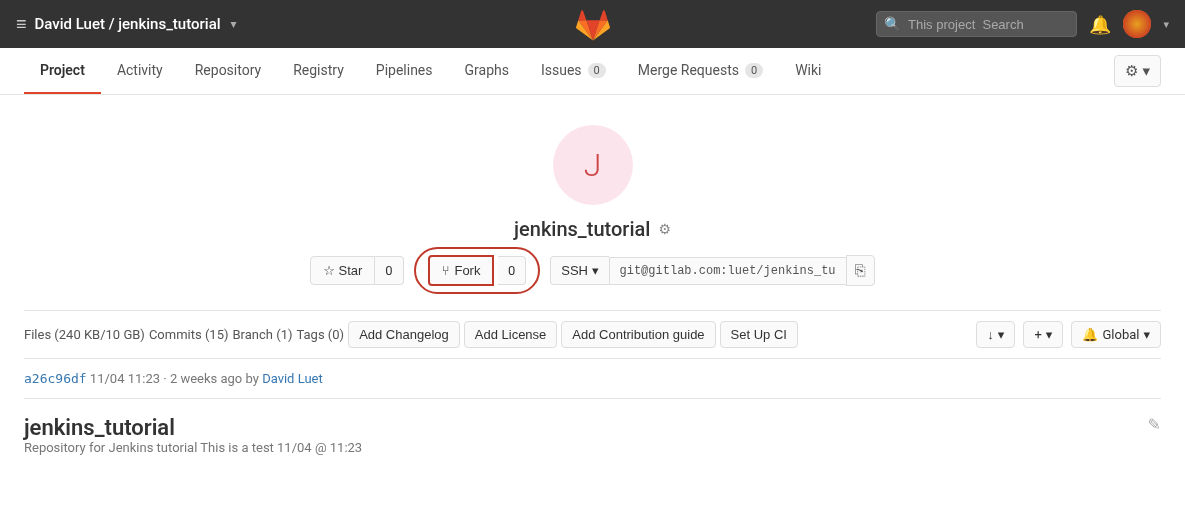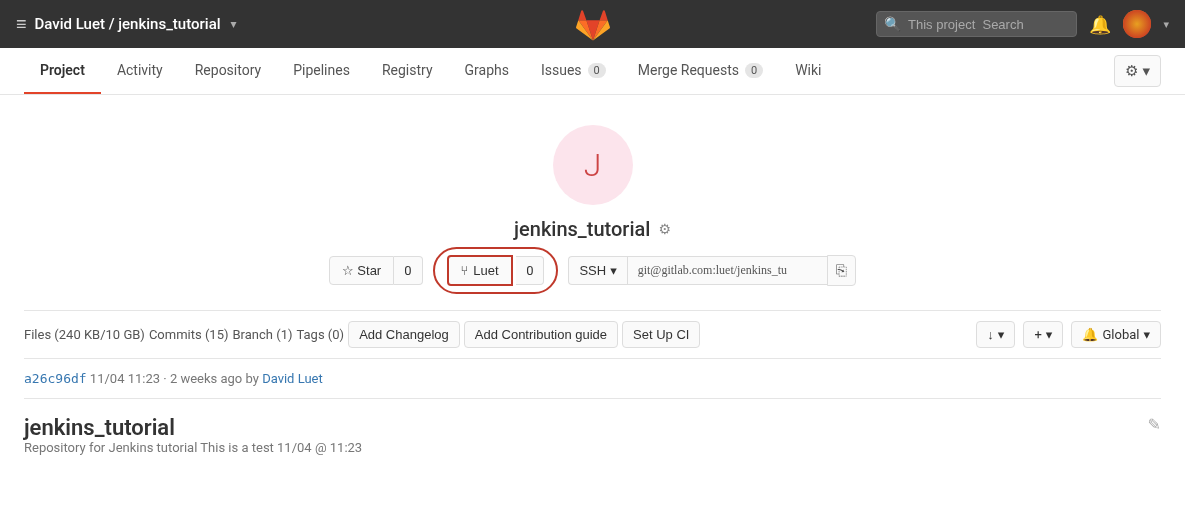--- a/index.html
+++ b/index.html
@@ -143,21 +143,21 @@
       border-radius: 4px 0 0 4px;
       color: #333;
     }
     .ssh-url {
       padding: 6px 10px;
       border: 1px solid #ddd;
       border-right: none;
       font-size: 12px;
       color: #555;
       background: #fafafa;
-      font-family: Liberation Serif, serif;
+      font-family: Liberation Mono, monospace;
       min-width: 200px;
     }
     .copy-btn {
       padding: 6px 8px;
       border: 1px solid #ddd;
       background: #fafafa;
       cursor: pointer;
       border-radius: 0 4px 4px 0;
       color: #555;
       font-size: 14px;
@@ -266,22 +266,22 @@
       </svg>
     </div>
     <span class="nav-chevron">▾</span>
   </div>
 </nav>
 
 <nav class="subnav">
   <a class="subnav-item active">Project</a>
   <a class="subnav-item">Activity</a>
   <a class="subnav-item">Repository</a>
+  <a class="subnav-item">Registry</a>
   <a class="subnav-item">Pipelines</a>
-  <a class="subnav-item">Registry</a>
   <a class="subnav-item">Graphs</a>
   <a class="subnav-item">
     <span>Issues</span>
     <span class="subnav-badge">0</span>
   </a>
   <a class="subnav-item">
     <span>Merge Requests</span>
     <span class="subnav-badge">0</span>
   </a>
   <a class="subnav-item">Wiki</a>
@@ -305,21 +305,21 @@
     <div class="action-buttons">
 
       <div class="star-group">
         <button class="star-btn">☆ Star</button>
         <span class="btn-count">0</span>
       </div>
 
       <div class="fork-group" style="margin: 0 12px;">
         <button class="fork-btn">
           <span style="font-size:13px;">⑂</span>
-          <span>Luet</span>
+          <span>Fork</span>
         </button>
         <span class="btn-count" style="border: 1px solid #ddd; border-left: none; padding: 6px 10px; background: #fafafa; font-size:13px;">0</span>
         <div class="fork-circle" style="position:absolute; top:-8px; left:-14px; right:-14px; bottom:-8px; border:2px solid #c0392b; border-radius:24px; pointer-events:none;"></div>
       </div>
 
       <div class="ssh-group">
         <button class="ssh-btn">
           <span>SSH</span>
           <span>▾</span>
         </button>
@@ -328,20 +328,21 @@
       </div>
     </div>
   </div>
 
   <div class="repo-toolbar">
     <span class="repo-stat">Files (240 KB/10 GB)</span>
     <span class="repo-stat">Commits (15)</span>
     <span class="repo-stat">Branch (1)</span>
     <span class="repo-stat">Tags (0)</span>
     <button class="toolbar-btn">Add Changelog</button>
+    <button class="toolbar-btn">Add License</button>
     <button class="toolbar-btn">Add Contribution guide</button>
     <button class="toolbar-btn">Set Up CI</button>
     <div class="toolbar-right">
       <div class="icon-dropdown">
         <span>↓</span>
         <span>▾</span>
       </div>
       <div class="icon-dropdown">
         <span>+</span>
         <span>▾</span>

